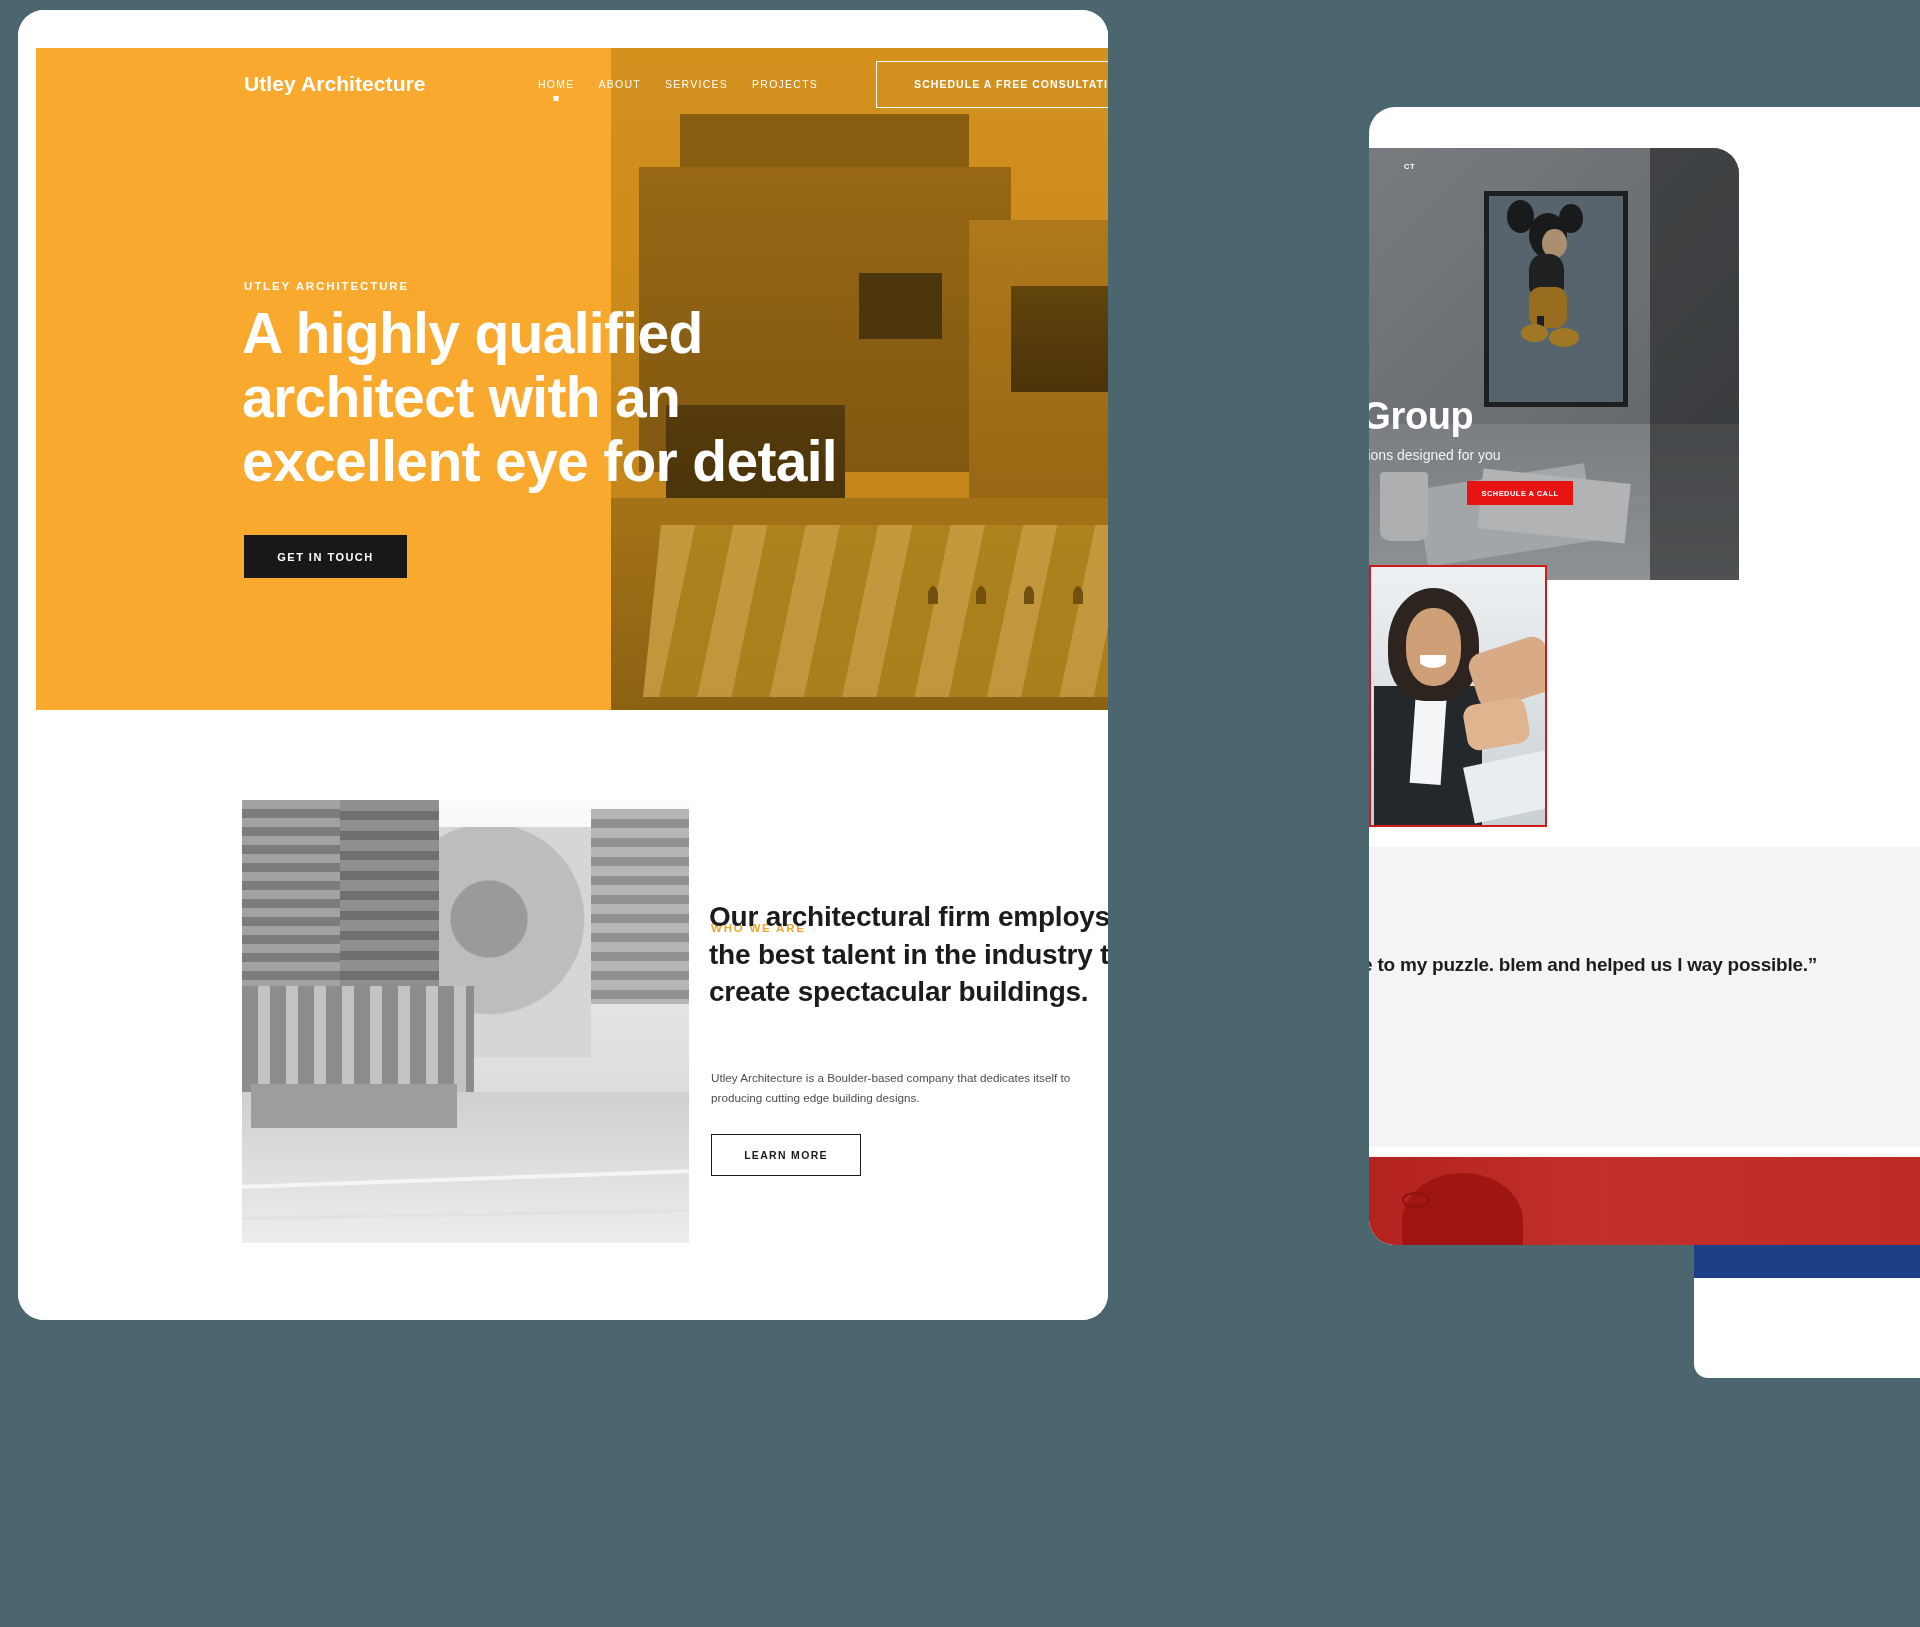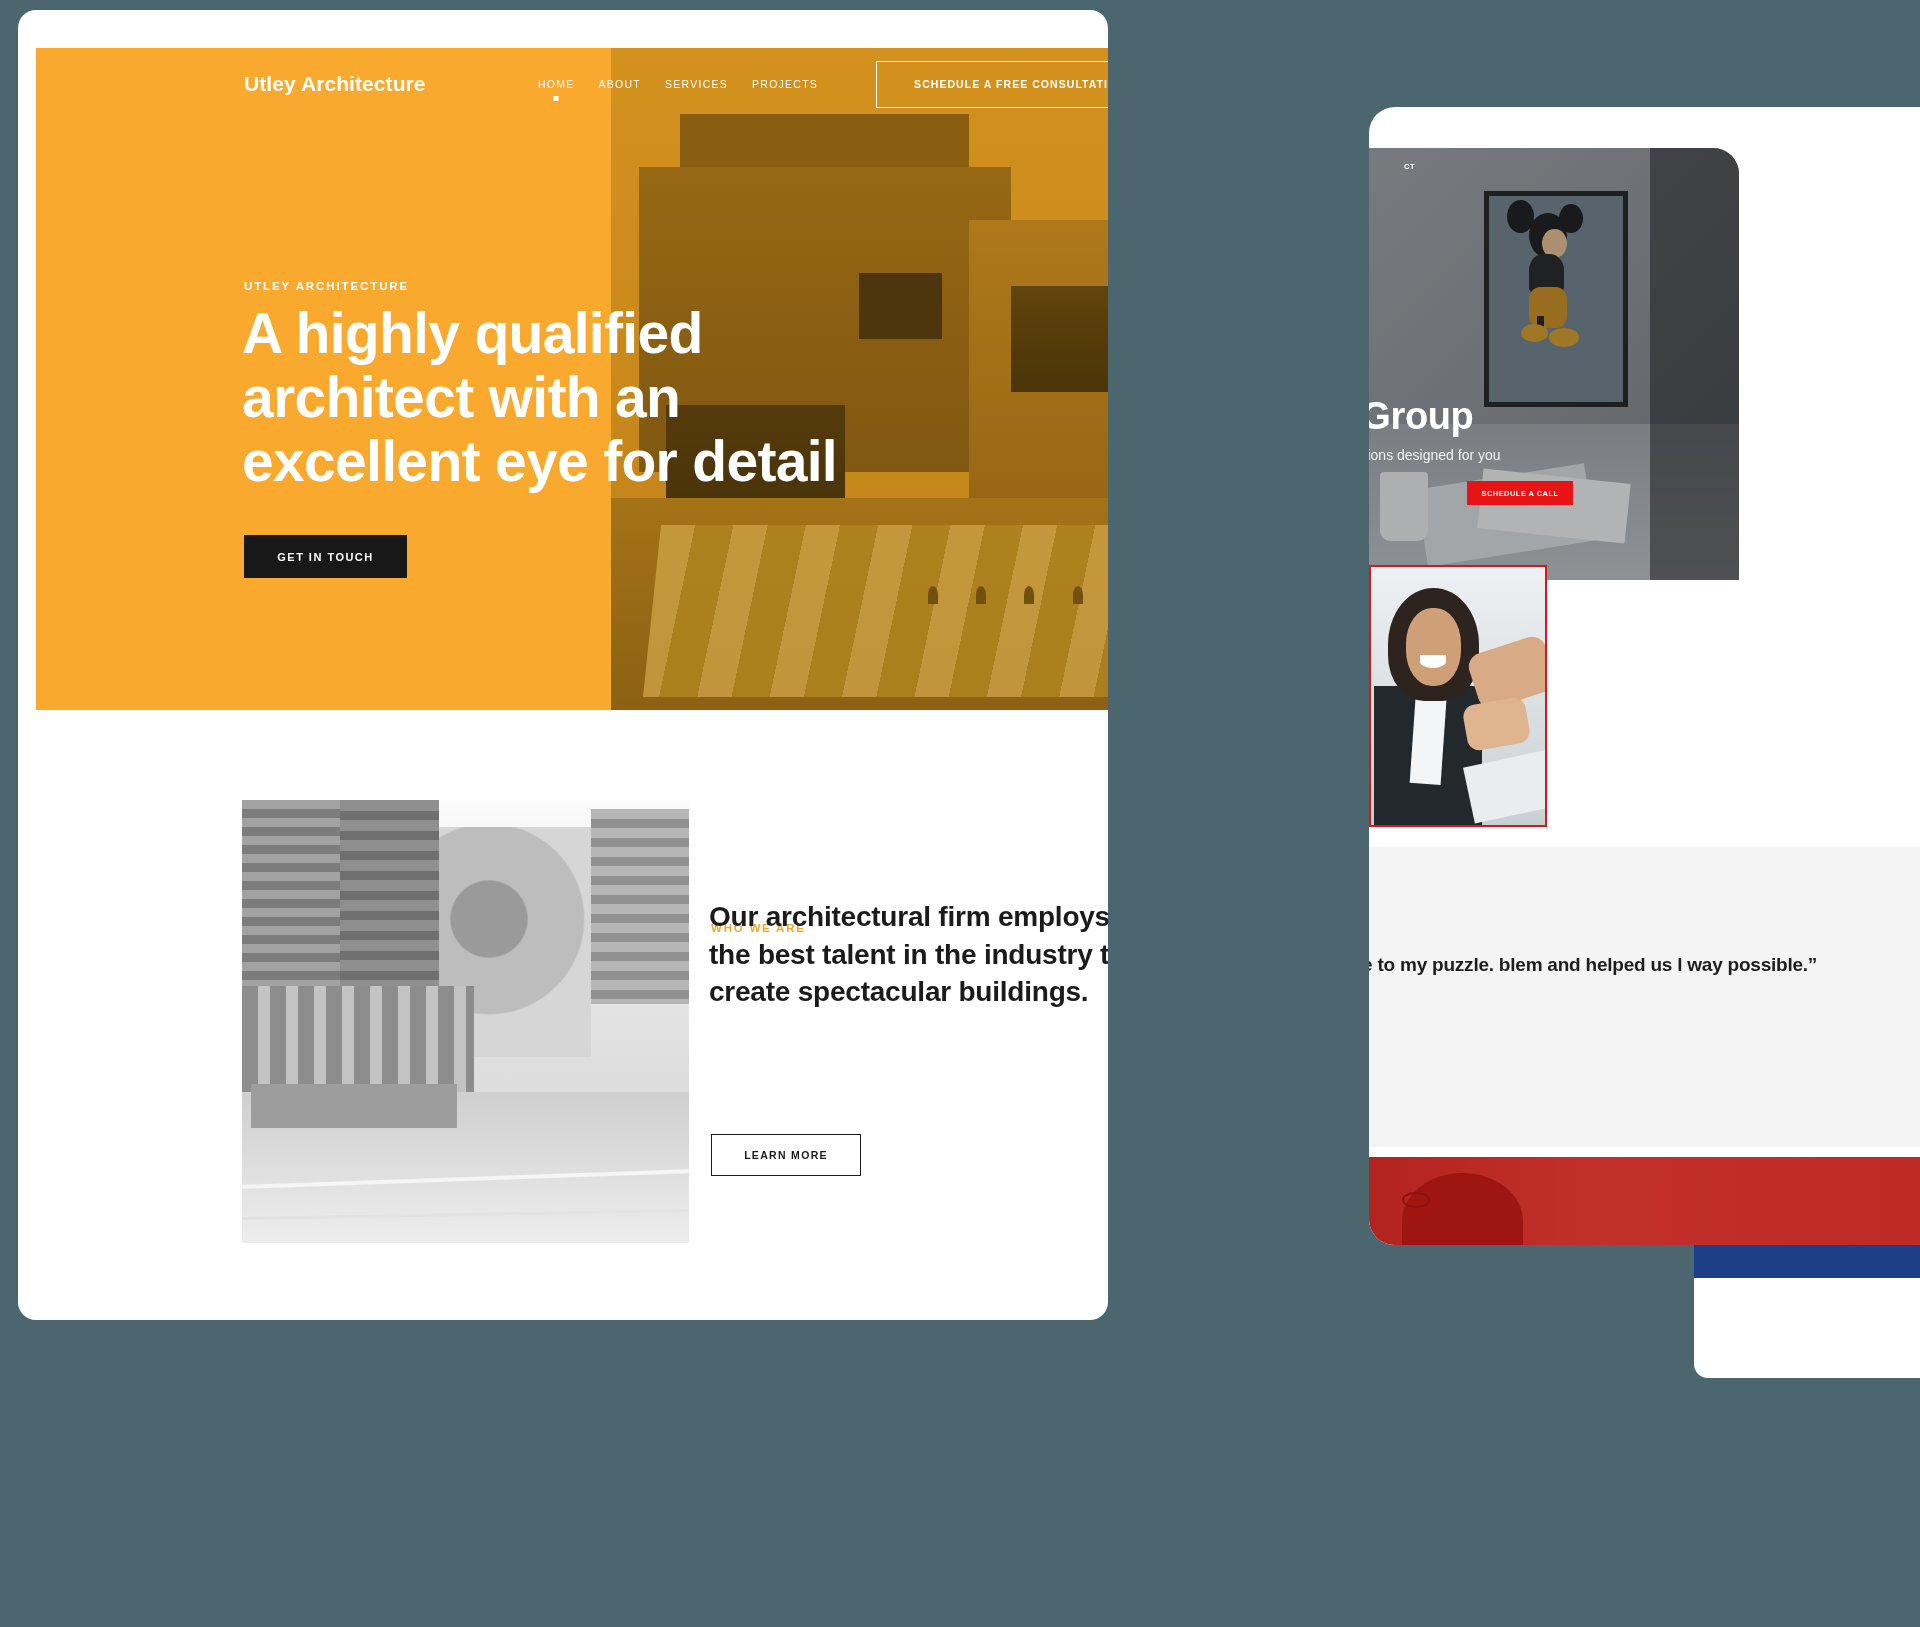--- a/index.html
+++ b/index.html
@@ -268,21 +268,21 @@
   .mm-redphoto .shade { position:absolute; inset:0; background: linear-gradient(90deg,#b3231f 0%, #c2302b 42%, #b8272325 100%); }
   .mm-redphoto .headsil { position:absolute; left:6%; top:18%; width:22%; height:110%; background:#9e1512; border-radius:50% 50% 0 0; }
   .mm-redphoto .glassr { position:absolute; left:6%; top:40%; width:5%; height:18%; border:2px solid #8d120f; border-radius:50%; }
 
   
   .mock-main {
     position: absolute;
     left: 18px; top: 10px;
     width: 1090px; height: 1310px;
     background: #ffffff;
-    border-radius: 18px;
+    border-radius: 26px;
     overflow: hidden;
     z-index: 3;
   }
 
   
   .hero {
     position: absolute; left: 18px; top: 38px;
     width: 1264px; height: 662px;
     background: #f9a92e;
     overflow: hidden;
@@ -579,17 +579,18 @@
       <div class="towerL2"></div>
       <div class="arcade"></div>
       <div class="ground"></div>
       <div class="bushes"></div>
       <div class="stripe"></div>
       <div class="stripe2"></div>
     </div>
 
     <div class="who-eyebrow">WHO WE ARE</div>
     <div class="who-title">Our architectural firm employs the best talent in the industry to create spectacular buildings.</div>
+    <div class="who-p">Utley Architecture is a Boulder-based company that dedicates itself to producing cutting edge building designs.</div>
     <div class="who-btn">LEARN MORE</div>
 
   </div>
 
 </div>
 
 </body></html>

